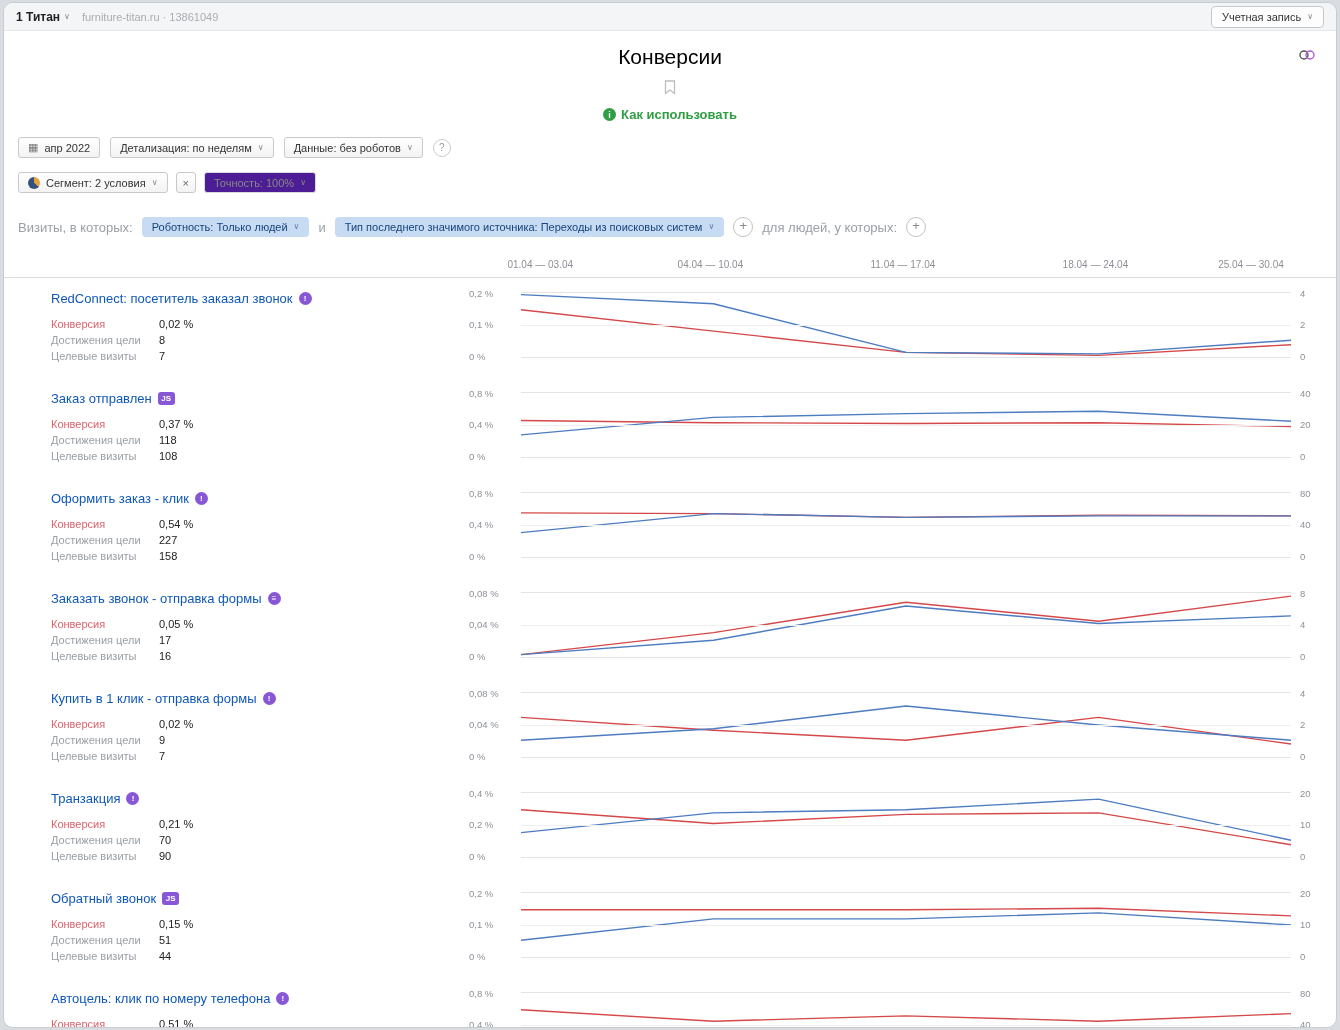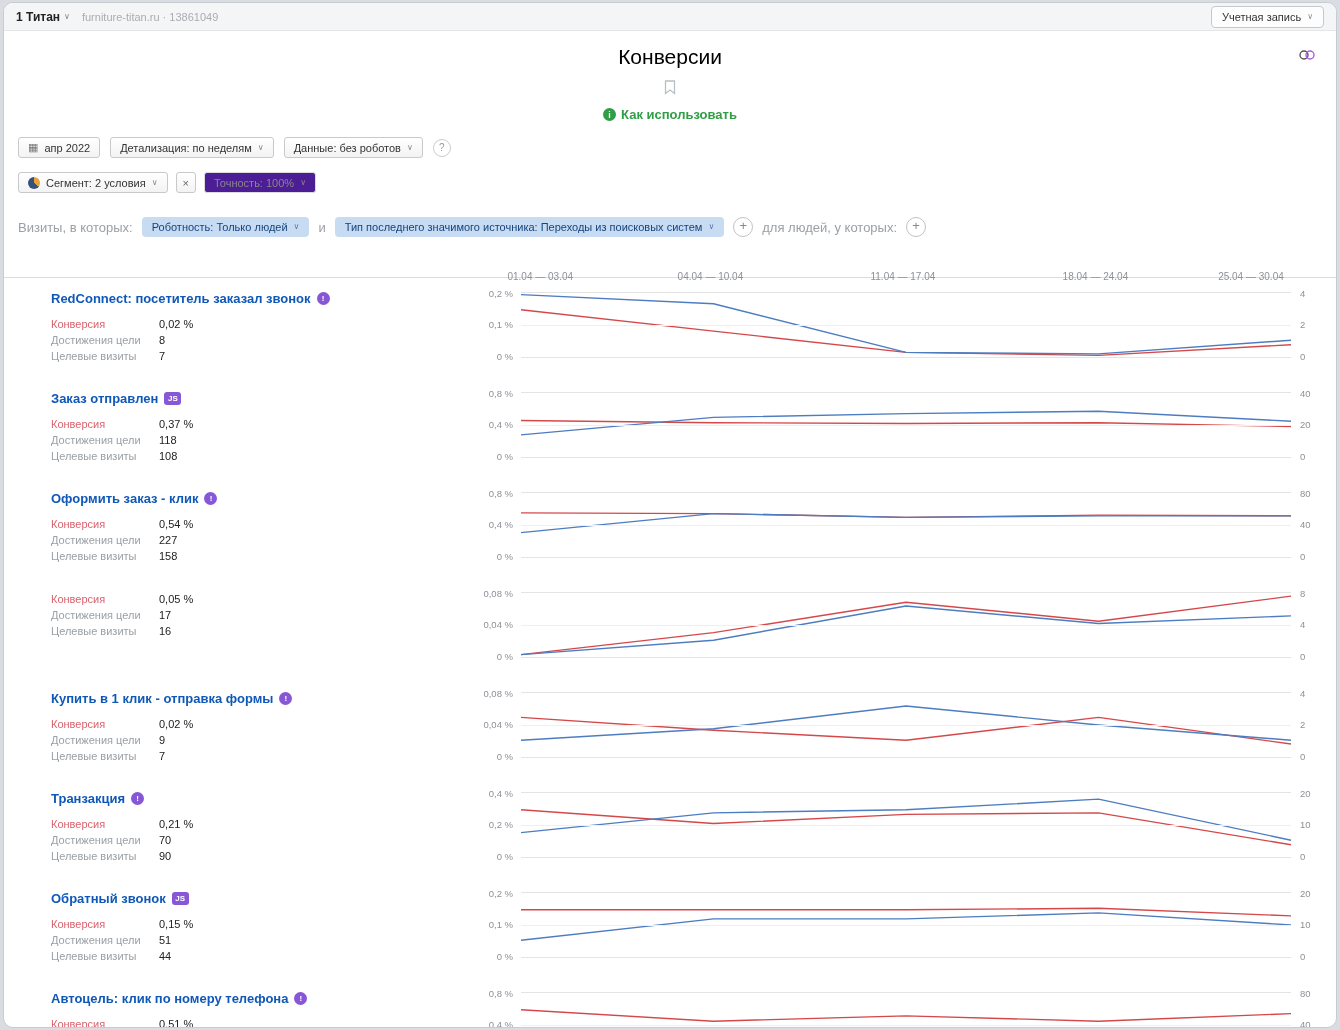--- a/index.html
+++ b/index.html
@@ -70,49 +70,49 @@
   .plus{
     width:18px;height:18px;border-radius:50%;border:1px solid #c2c2c2;background:#fff;
     color:#888;font-size:13px;line-height:16px;text-align:center;cursor:pointer;
   }
   
   .dates-row{display:flex;height:15px;margin-top:18px;}
   .dates-spacer{width:465px;}
   .dates-area{flex:1;box-sizing:border-box;padding:0 45px 0 52px;position:relative;}
   .date-labels{position:relative;height:100%;}
   .date-labels span{
-    position:absolute;transform:translateX(-50%);font-size:10px;color:#8c9096;white-space:nowrap;top:16px;
+    position:absolute;transform:translateX(-50%);font-size:10px;color:#8c9096;white-space:nowrap;top:4px;
   }
   .divider{border-top:1px solid #dcdcdc;margin-top:7px;}
   
   .goal-row{display:flex;height:100px;}
   .goal-info{width:465px;box-sizing:border-box;padding:13px 0 0 47px;}
   .goal-title-line{display:flex;align-items:center;gap:6px;margin-bottom:10px;}
-  .goal-name{font-size:13px;font-weight:bold;color:#1058b8;cursor:pointer;text-decoration:none;}
+  .goal-name{font-size:13px;font-weight:normal;color:#1058b8;cursor:pointer;text-decoration:none;}
   .badge{
     display:inline-flex;align-items:center;justify-content:center;
     min-width:13px;height:13px;border-radius:50%;background:#8757d6;color:#fff;
     font-size:8px;font-weight:bold;line-height:1;
   }
   .badge.wide{border-radius:3px;padding:0 2px;}
   .metric{display:flex;font-size:11px;line-height:16px;}
   .mlabel{width:108px;color:#9aa0a6;}
   .mlabel.conv{color:#d9636e;}
   .mvalue{color:#222;}
   .goal-chart{flex:1;box-sizing:border-box;padding:14px 45px 0 52px;}
   .plot{
     position:relative;height:64px;
     border-top:1px solid #e4e4e4;border-bottom:1px solid #e4e4e4;
   }
   .plot::after{
     content:"";position:absolute;left:0;right:0;top:50%;border-top:1px solid #efefef;
   }
   .plot svg{position:absolute;inset:0;width:100%;height:100%;overflow:visible;}
   .tick{position:absolute;font-size:9.5px;color:#8c9096;white-space:nowrap;}
-  .tick.left{right:calc(100% + 8px);width:44px;text-align:right;}
+  .tick.left{right:calc(100% + 8px);width:44px;}
   .tick.right{left:calc(100% + 9px);text-align:left;}
   .tick.p0{top:-5px;}
   .tick.p1{top:calc(50% - 6px);}
   .tick.p2{bottom:-5px;}
 </style>
 </head>
 <body>
 
 <div class="page">
 
@@ -309,20 +309,24 @@
             <svg viewBox="0 0 100 40" preserveAspectRatio="none">
               <polyline points="0,12.40 25,12.88 50,15.25 75,13.83 100,14.30" fill="none" stroke="#d5484a" stroke-width="1.4" vector-effect="non-scaling-stroke" stroke-linejoin="round"></polyline>
               <polyline points="0,24.75 25,12.88 50,15.25 75,14.30 100,14.30" fill="none" stroke="#4d7cc0" stroke-width="1.4" vector-effect="non-scaling-stroke" stroke-linejoin="round"></polyline>
             </svg>
           </div>
     </div>
   </div>
 
   <div class="goal-row">
     <div class="goal-info">
+      <div class="goal-title-line">
+        <a class="goal-name">Заказать звонок - отправка формы</a>
+        <span class="badge">≡</span>
+      </div>
       <div class="metric">
         <span class="mlabel conv">Конверсия</span>
         <span class="mvalue">0,05 %</span>
       </div>
       <div class="metric">
         <span class="mlabel">Достижения цели</span>
         <span class="mvalue">17</span>
       </div>
       <div class="metric">
         <span class="mlabel">Целевые визиты</span>

